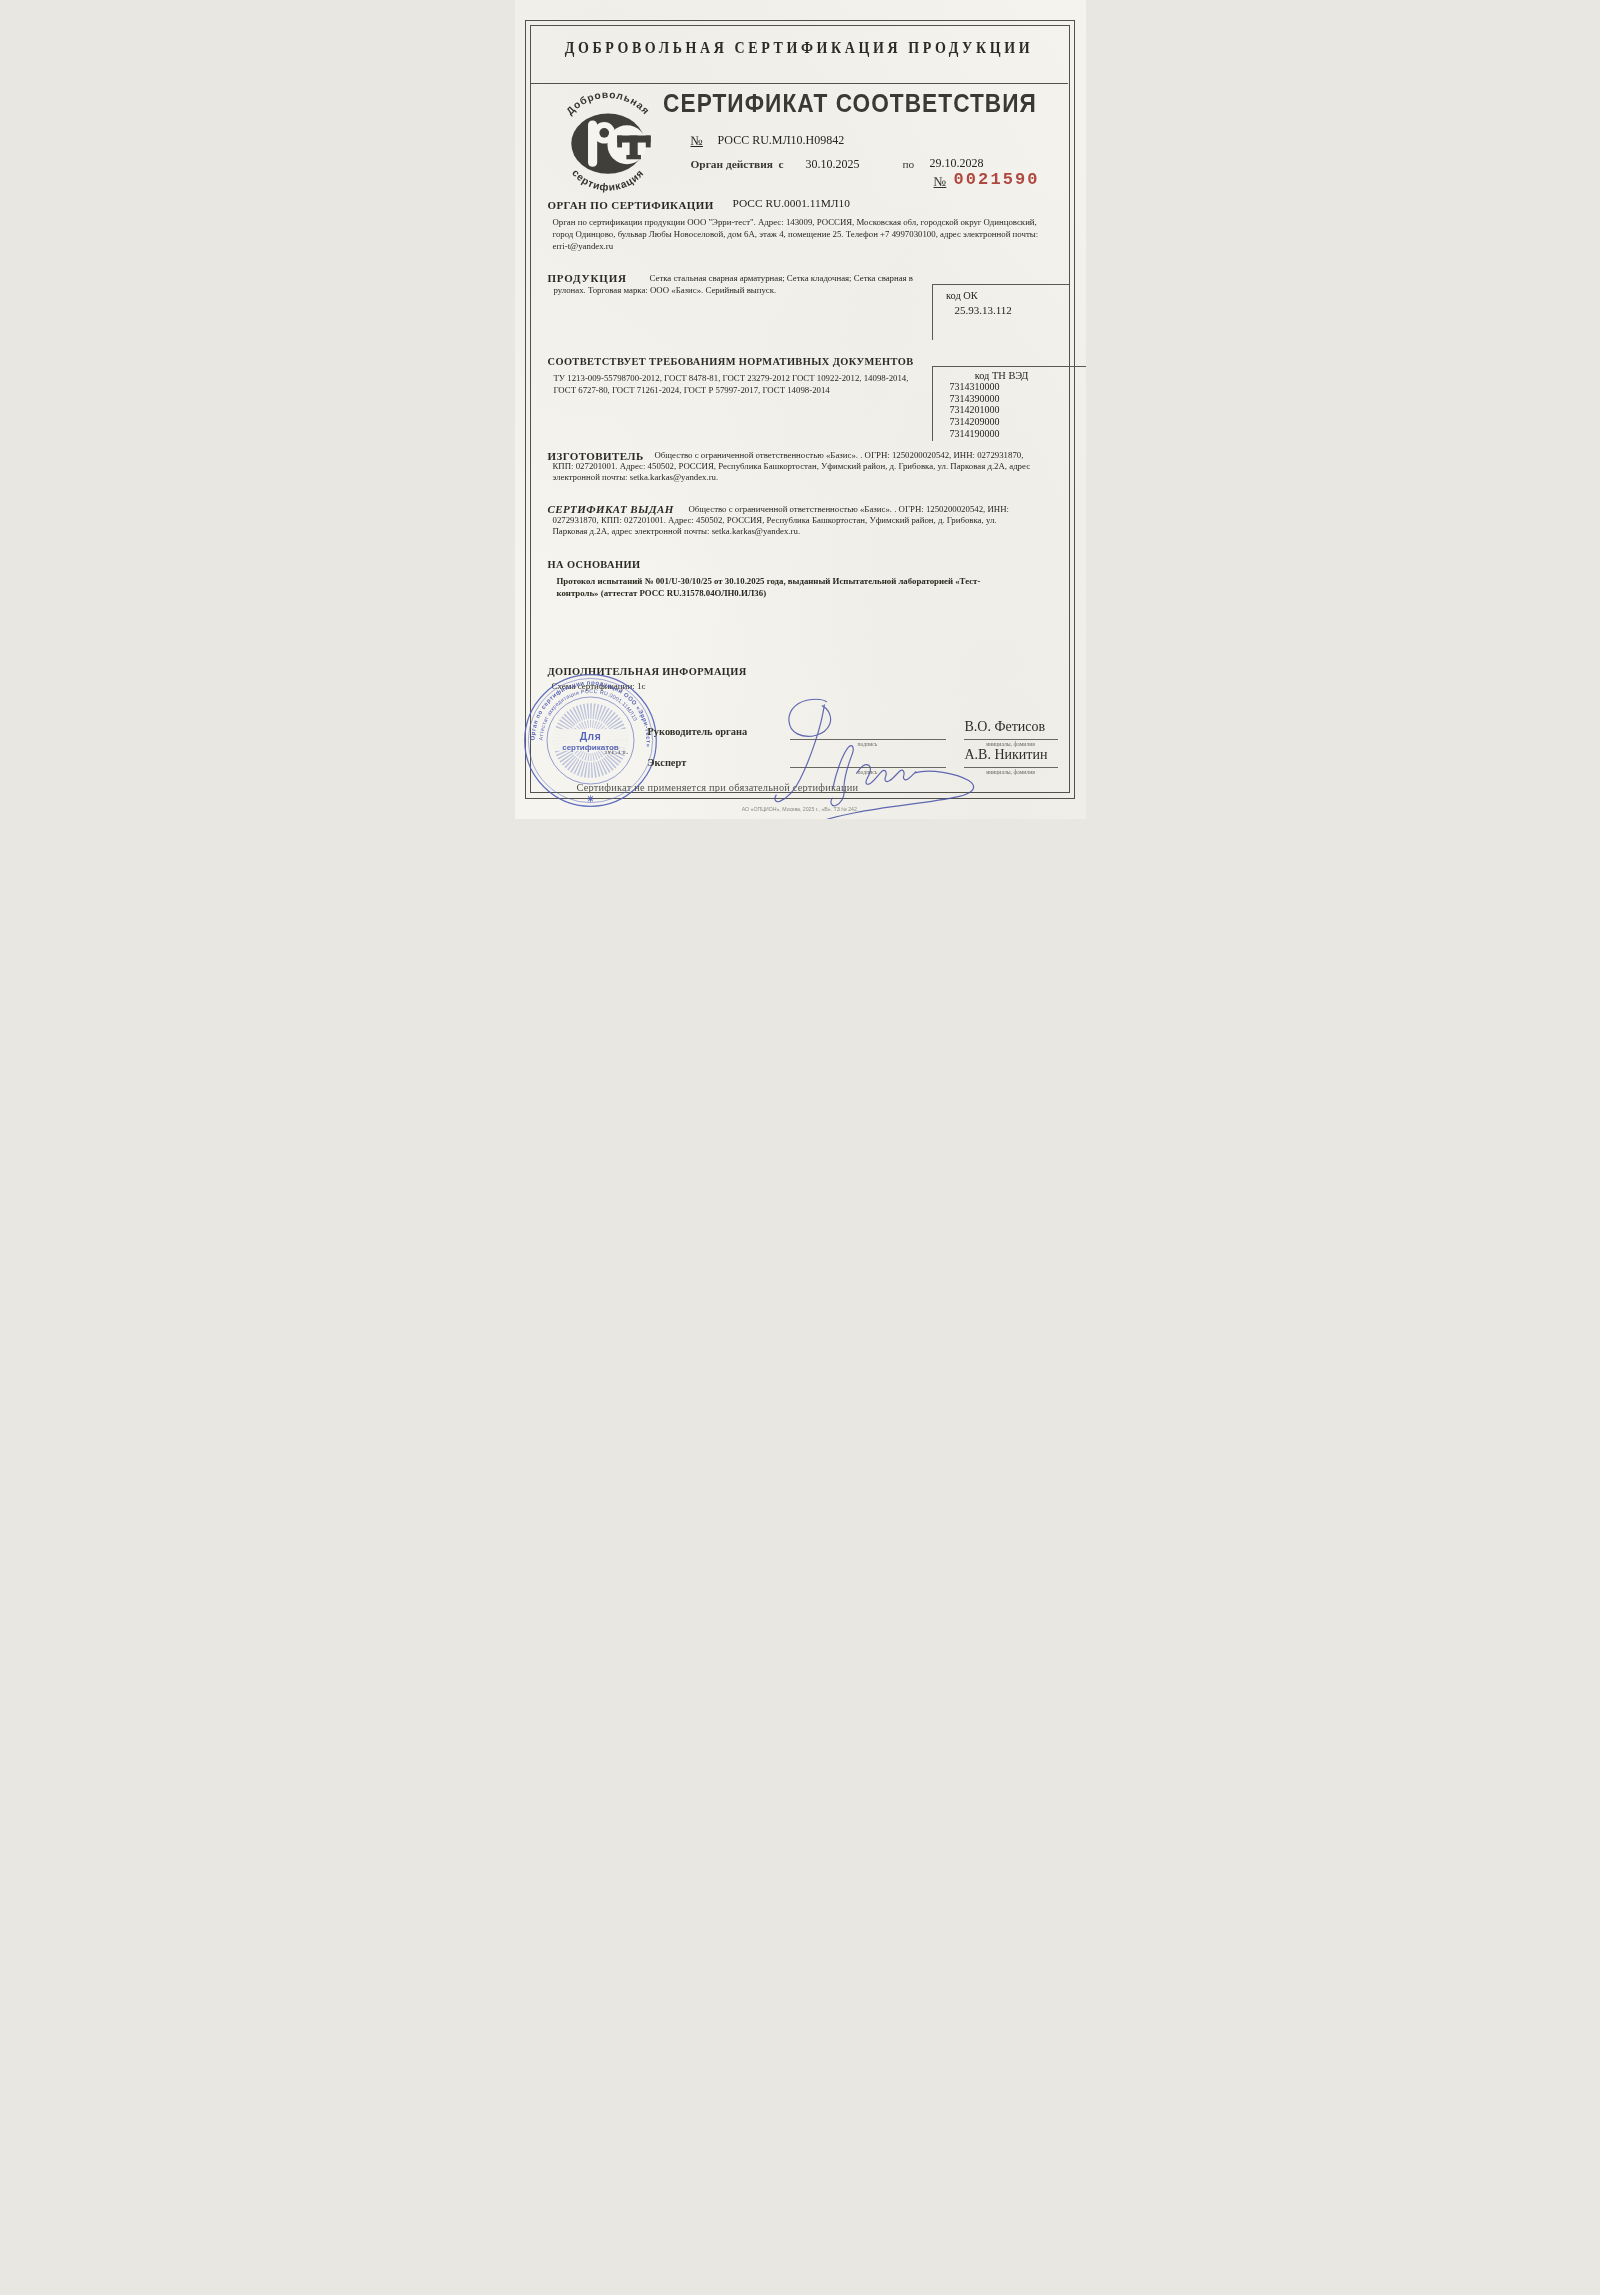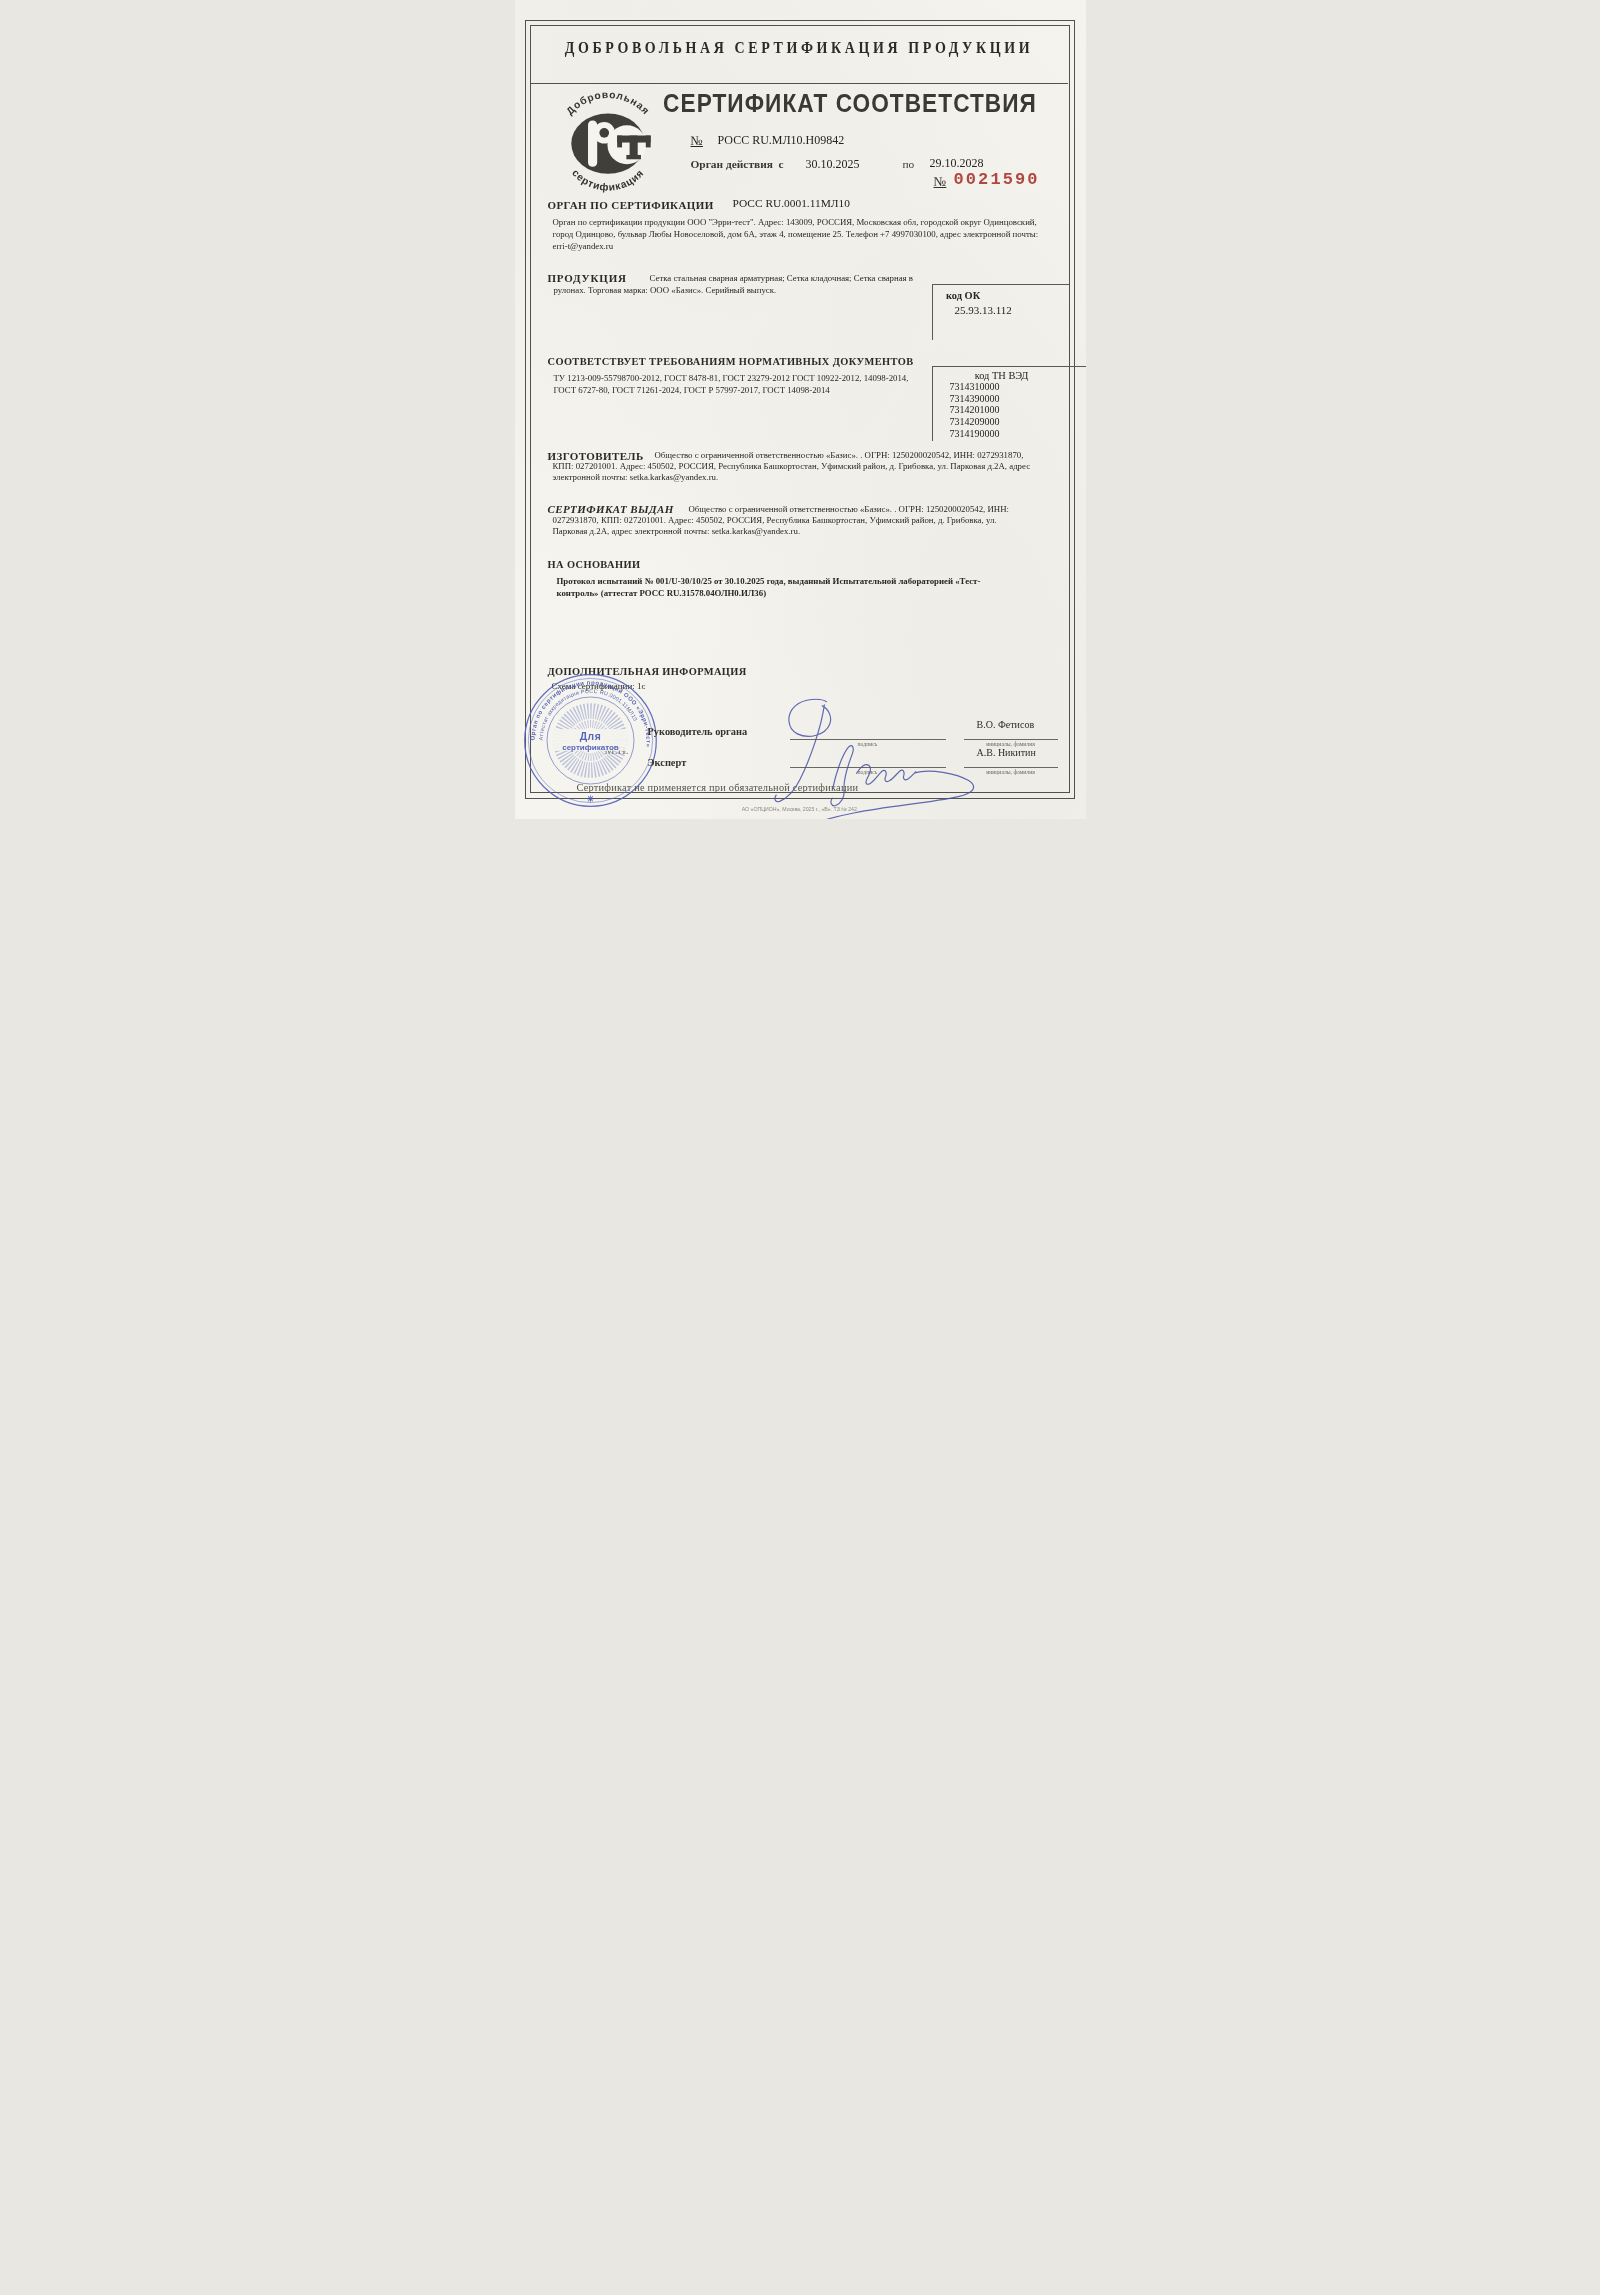--- a/index.html
+++ b/index.html
@@ -23,21 +23,21 @@
     font-family:"Liberation Sans",sans-serif;font-weight:800;font-size:22px;
     letter-spacing:1px;color:#3a3933;transform:scale(1.03,1.14);transform-origin:center;}
   .serif-lg{font-size:12px;}
   .lbl{font-weight:bold;font-size:10.4px;letter-spacing:0.4px;color:#2b2a24;}
   .body-txt{font-size:8.8px;line-height:12px;color:#29281f;}
   .num-red{font-family:"Liberation Mono",monospace;font-weight:bold;font-size:17px;
     letter-spacing:2.1px;}
   .sig-line{border-top:0.8px solid #6a695f;height:0;}
   .cap{font-size:5.7px;color:#6e6d64;text-align:center;}
   .role{font-weight:bold;font-size:10.4px;color:#33322b;}
-  .name{font-size:10px;color:#2e2d26;margin-left:12px;}
+  .name{font-size:14px;color:#2e2d26;}
   .codebox{border-top:0.8px solid #5b5a52;border-left:0.8px solid #5b5a52;}
   .footnote{font-size:10.4px;color:#55544c;letter-spacing:0.2px;}
   .imprint{left:0;top:806px;width:571px;text-align:center;
     font-family:"Liberation Sans",sans-serif;font-size:5.2px;color:#8b8a82;}
   .mp{font-size:11.4px;color:#7b7a70;margin-left:12px;}
   svg text{font-family:"Liberation Sans",sans-serif;}
   .stamp-wrap{opacity:.92;}
 </style>
 </head>
 <body>
@@ -94,21 +94,21 @@
   <span class="abs num-red" style="left:439px;top:170px;color:#b04840;">0021590</span>
 
   <span class="abs lbl" style="left:33px;top:199px;font-size:11px;">ОРГАН ПО СЕРТИФИКАЦИИ</span>
   <span class="abs" style="left:218px;top:197px;font-size:11.4px;">РОСС RU.0001.11МЛ10</span>
   <div class="abs body-txt" style="left:38px;top:216px;width:488px;">Орган по сертификации продукции ООО "Эрри-тест". Адрес: 143009, РОССИЯ, Московская обл, городской округ Одинцовский, город Одинцово, бульвар Любы Новоселовой, дом 6А, этаж 4, помещение 25. Телефон +7 4997030100, адрес электронной почты: erri-t@yandex.ru</div>
 
   <span class="abs lbl" style="left:33px;top:272px;font-size:11px;letter-spacing:0.8px;">ПРОДУКЦИЯ</span>
   <div class="abs body-txt" style="left:39px;top:272px;width:392px;line-height:12.2px;text-indent:96px;">Сетка стальная сварная арматурная; Сетка кладочная; Сетка сварная в рулонах. Торговая марка: ООО «Базис». Серийный выпуск.</div>
 
   <div class="abs codebox" style="left:417px;top:284px;width:136px;height:55px;">
-    <div style="padding:5.2px 0 0 13.5px;font-size:10.4px;font-weight:bold;">код ОК</div>
+    <div style="padding:5.2px 0 0 13.5px;font-size:10.4px;">код ОК</div>
     <div style="padding:3.1px 0 0 22px;font-size:11px;">25.93.13.112</div>
   </div>
 
   <span class="abs lbl" style="left:33px;top:356px;">СООТВЕТСТВУЕТ ТРЕБОВАНИЯМ НОРМАТИВНЫХ ДОКУМЕНТОВ</span>
   <div class="abs body-txt" style="left:39px;top:372px;width:366px;line-height:12.2px;">ТУ 1213-009-55798700-2012, ГОСТ 8478-81, ГОСТ 23279-2012 ГОСТ 10922-2012, 14098-2014, ГОСТ 6727-80, ГОСТ 71261-2024, ГОСТ Р 57997-2017, ГОСТ 14098-2014</div>
 
   <div class="abs codebox" style="left:417px;top:366px;width:136px;height:74px;padding-left:36px;">
     <div style="padding:3.1px 0 0 6.2px;font-size:10.4px;">код ТН ВЭД</div>
   </div>
   <div class="abs" style="left:435px;top:381px;font-size:10px;line-height:11.7px;">

